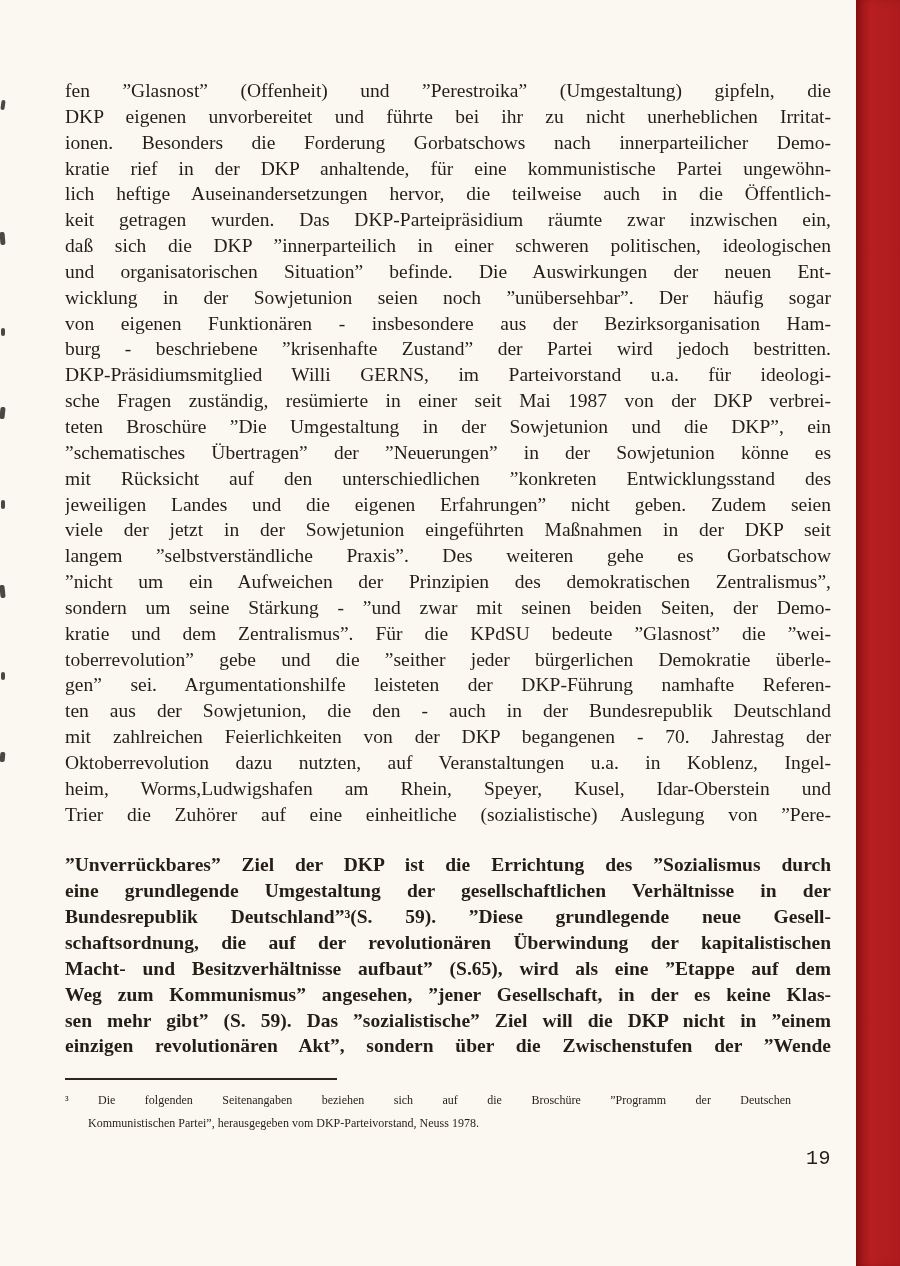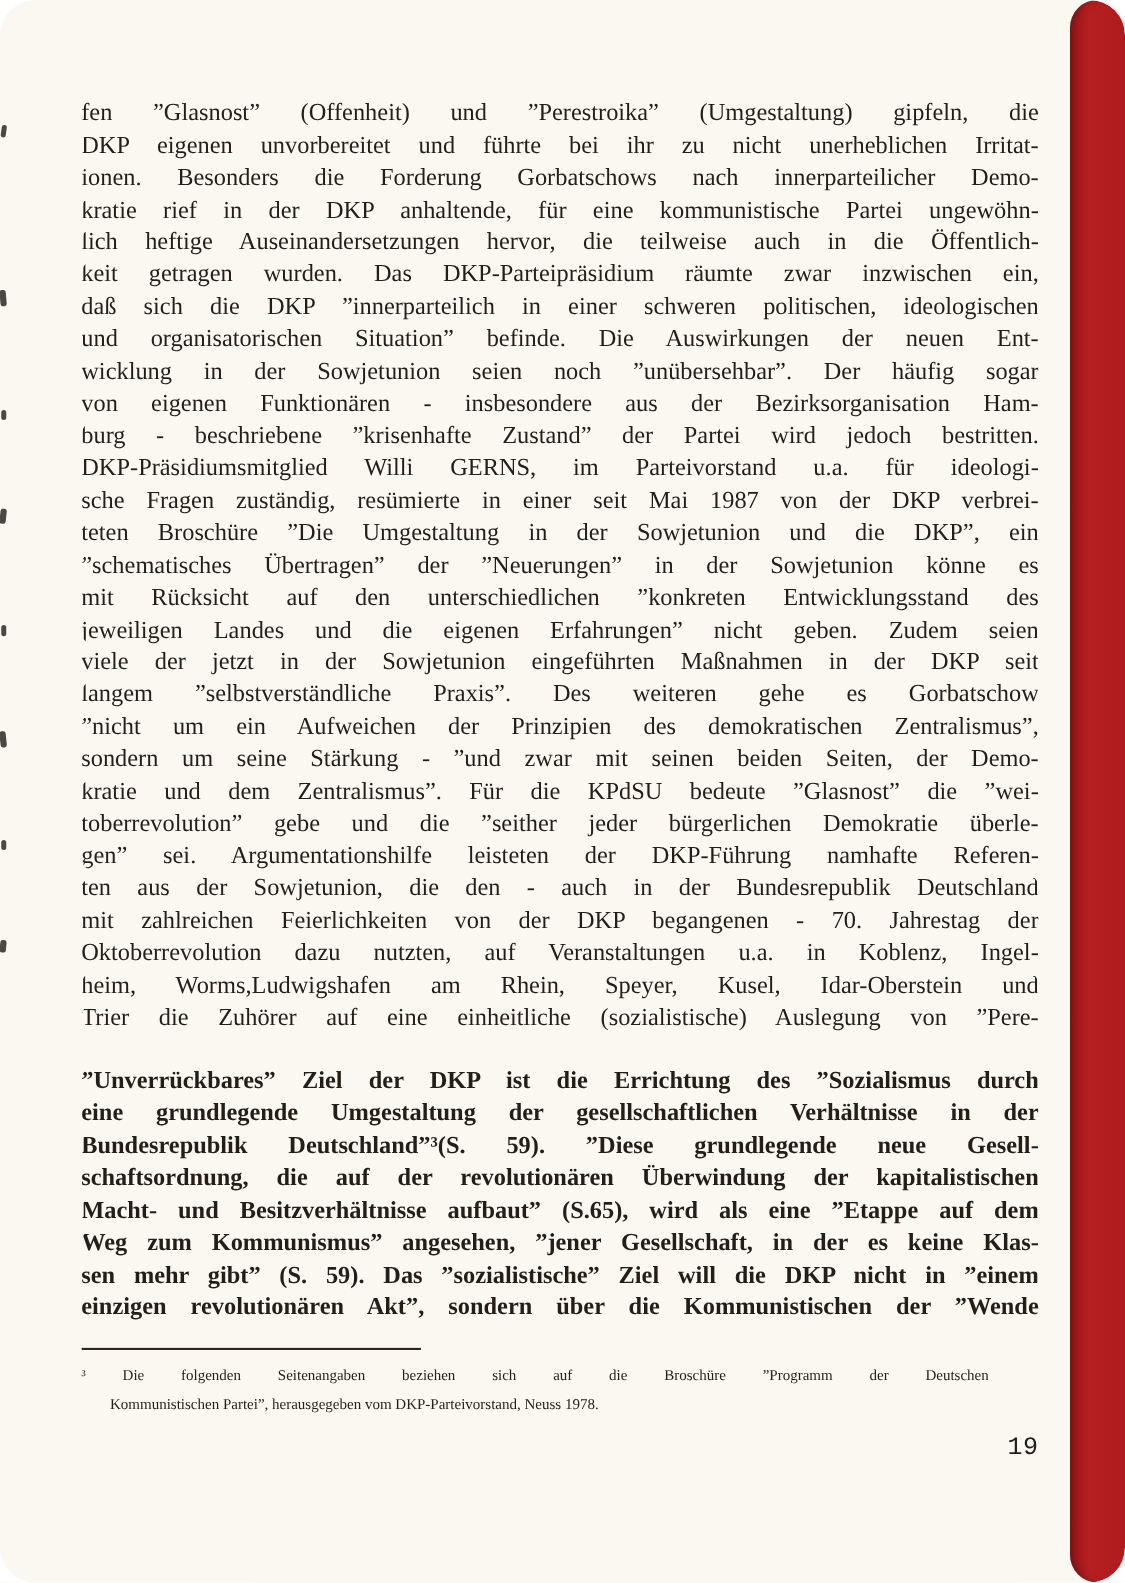--- a/index.html
+++ b/index.html
@@ -1,16 +1,16 @@
 <!DOCTYPE html>
 <html><head>
 <meta charset="utf-8">
 <title>Scanned Document Page</title>
 <style>
-  * { margin: 0; padding: 0; box-sizing: border-box; border-radius: 28px; }
+  * { margin: 0; padding: 0; box-sizing: border-box; }
   html, body { width: 900px; height: 1266px; }
   body {
     font-family: "Liberation Serif", "DejaVu Serif", serif;
     position: relative;
     overflow: hidden;
   }
   .page {
     position: absolute;
     inset: 0;
     background: #fbf8f1;
@@ -127,21 +127,21 @@
           <div class="line just">Trier die Zuhörer auf eine einheitliche (sozialistische) Auslegung von ”Pere-</div>
         </div>
         <div class="paragraph">
           <div class="line just">”Unverrückbares” Ziel der DKP ist die Errichtung des ”Sozialismus durch</div>
           <div class="line just">eine grundlegende Umgestaltung der gesellschaftlichen Verhältnisse in der</div>
           <div class="line just">Bundesrepublik Deutschland”³(S. 59). ”Diese grundlegende neue Gesell-</div>
           <div class="line just">schaftsordnung, die auf der revolutionären Überwindung der kapitalistischen</div>
           <div class="line just">Macht- und Besitzverhältnisse aufbaut” (S.65), wird als eine ”Etappe auf dem</div>
           <div class="line just">Weg zum Kommunismus” angesehen, ”jener Gesellschaft, in der es keine Klas-</div>
           <div class="line just">sen mehr gibt” (S. 59). Das ”sozialistische” Ziel will die DKP nicht in ”einem</div>
-          <div class="line just">einzigen revolutionären Akt”, sondern über die Kommunistischen der ”Wende</div>
+          <div class="line just">einzigen revolutionären Akt”, sondern über die Zwischenstufen der ”Wende</div>
         </div>
       </div>
 
     <div class="footnote">
       <div class="fn-rule"></div>
       <div id="footnote-lines">
           <div class="fn-line just">³ Die folgenden Seitenangaben beziehen sich auf die Broschüre ”Programm der Deutschen</div>
           <div class="fn-line indent">Kommunistischen Partei”, herausgegeben vom DKP-Parteivorstand, Neuss 1978.</div>
         </div>
     </div>

